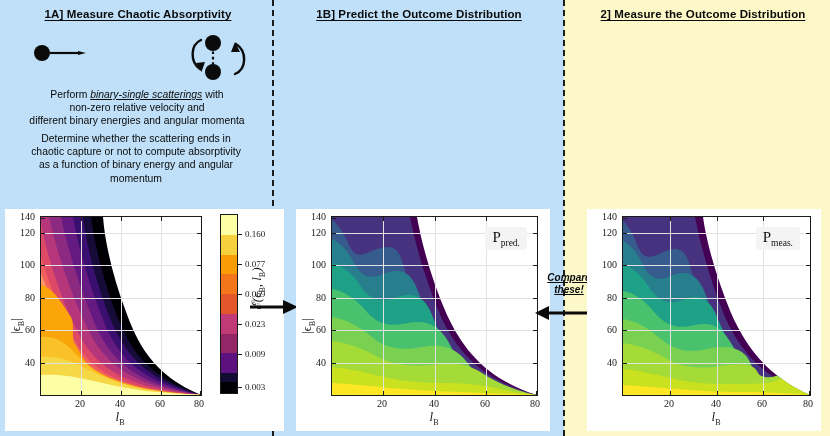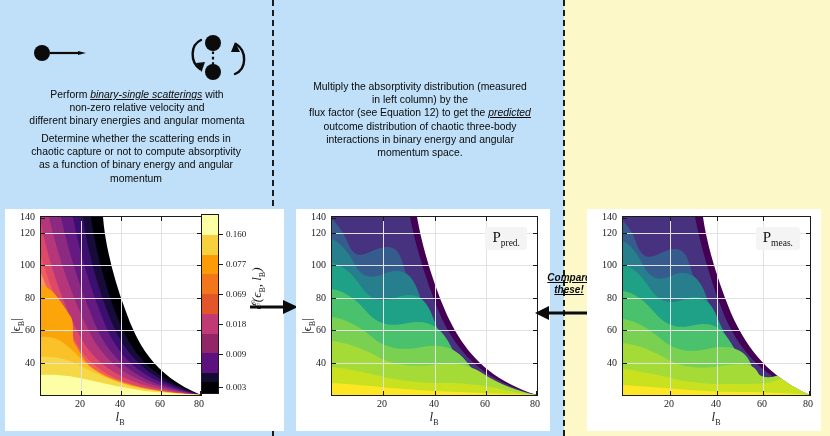--- a/index.html
+++ b/index.html
@@ -108,21 +108,21 @@
 
   
   .plot-badge{
     position:absolute;background:#f4f4f4;border-radius:3px;
     padding:2px 7px;font-family:"Liberation Serif", serif;
     font-size:15px;color:#111;white-space:nowrap;
   }
   .plot-badge sub{font-size:9.5px;}
 
   
-  #colorbar-wrap{position:absolute;left:201px;top:214px;width:18px;height:180px;}
+  #colorbar-wrap{position:absolute;left:220px;top:214px;width:18px;height:180px;}
   #colorbar{position:absolute;inset:0;border:1px solid #1a1a1a;overflow:hidden;}
   .cb-seg{position:absolute;left:0;right:0;}
   .cb-tick{position:absolute;left:100%;width:4px;height:1px;background:#1a1a1a;}
   .cb-label{
     position:absolute;left:calc(100% + 7px);
     font-family:"Liberation Serif", serif;font-size:9px;color:#1a1a1a;
     white-space:nowrap;transform:translateY(-50%);
   }
   #cb-title{
     position:absolute;left:247px;top:310px;
@@ -144,20 +144,21 @@
 </head>
 <body>
 
 <div id="figure">
 
   <div class="col-bg" id="bg-blue"></div>
   <div class="col-bg" id="bg-yellow"></div>
   <div class="divider" id="divider-1"></div>
   <div class="divider" id="divider-2"></div>
 
+  <div class="panel-title" id="title-1a">1A] Measure Chaotic Absorptivity</div>
 
   <div id="cartoon">
     <div class="dot" id="single-dot"></div>
     <svg id="single-arrow" viewBox="0 0 36 4">
       <path d="M0 2 H28" stroke="#0b0b0b" stroke-width="2.2" fill="none"></path>
       <path d="M28 0 L36 2 L28 4 Z" fill="#0b0b0b"></path>
     </svg>
     <div class="dot" id="bin-dot-top"></div>
     <div class="dot" id="bin-dot-bot"></div>
     <svg style="position:absolute;left:160px;top:-2px;width:76px;height:52px;" viewBox="0 0 76 52">
@@ -169,24 +170,23 @@
     </svg>
   </div>
 
   <div class="body-text" id="text-1a-a">
     Perform <i>binary-single scatterings</i> with<br>non-zero relative velocity and<br>different binary energies and angular momenta
   </div>
   <div class="body-text" id="text-1a-b">
     Determine whether the scattering ends in<br>chaotic capture or not to compute absorptivity<br>as a function of binary energy and angular<br>momentum
   </div>
 
-  <div class="body-text" id="text-1b">
-    Multiply the absorptivity distribution (measured<br>in left column) by the<br>flux factor (see Equation 12) to get the <i>predicted</i><br>outcome distribution of chaotic three-body<br>interactions in binary energy and angular<br>momentum space.
-  </div>
-
+  <div class="panel-title" id="title-1b">1B] Predict the Outcome Distribution</div>
+
+  <div class="panel-title" id="title-2">2] Measure the Outcome Distribution</div>
 
   <div class="plot-card" id="plot-card-1">
     <div class="axes" id="axes1" style="left:35px;top:7px;width:160px;height:178px;">
       <svg viewBox="0 0 160 178" preserveAspectRatio="none" style="position:absolute;inset:0;width:100%;height:100%;">
         <defs>
           <clipPath id="clipA">
             <path d="M0,178 L0,0 L62,0 C64,26 72,60 84,92 C96,126 112,158 160,178 Z"></path>
           </clipPath>
         </defs>
         <g clip-path="url(#clipA)">
@@ -270,21 +270,21 @@
     </div>
     <div class="cb-tick" style="top:11.2%;"></div>
     <div class="cb-tick" style="top:27.5%;"></div>
     <div class="cb-tick" style="top:44.5%;"></div>
     <div class="cb-tick" style="top:61%;"></div>
     <div class="cb-tick" style="top:78%;"></div>
     <div class="cb-tick" style="top:96%;"></div>
     <div class="cb-label" style="top:11.2%;">0.160</div>
     <div class="cb-label" style="top:27.5%;">0.077</div>
     <div class="cb-label" style="top:44.5%;">0.069</div>
-    <div class="cb-label" style="top:61%;">0.018</div>
+    <div class="cb-label" style="top:61%;">0.023</div>
     <div class="cb-label" style="top:78%;">0.009</div>
     <div class="cb-label" style="top:96%;">0.003</div>
   </div>
   <div id="cb-title">
     <span>ℰ(ϵ</span><sub>B</sub><span>, l</span><sub>B</sub><span>)</span>
   </div>
 
   <svg class="arrow-svg" id="arrow-1" viewBox="0 0 50 20">
     <path d="M0 10 H34" stroke="#0b0b0b" stroke-width="3" fill="none"></path>
     <path d="M33 3 L48 10 L33 17 Z" fill="#0b0b0b"></path>

